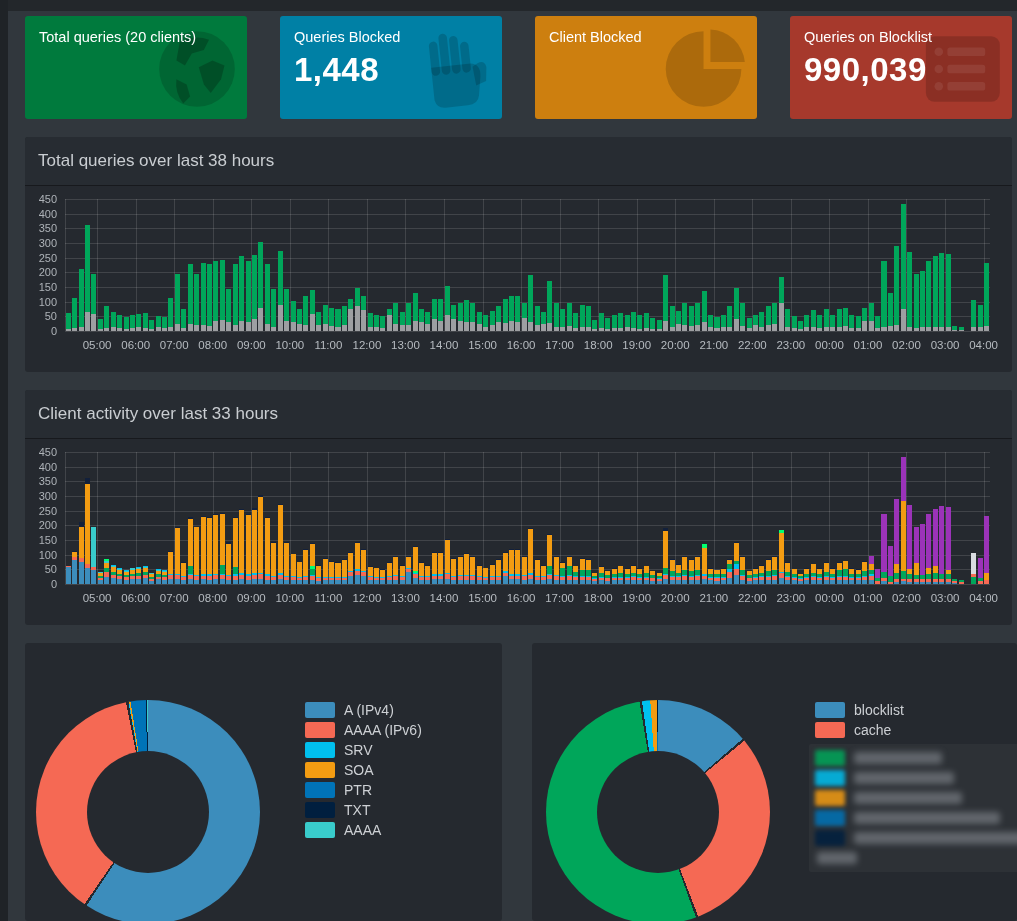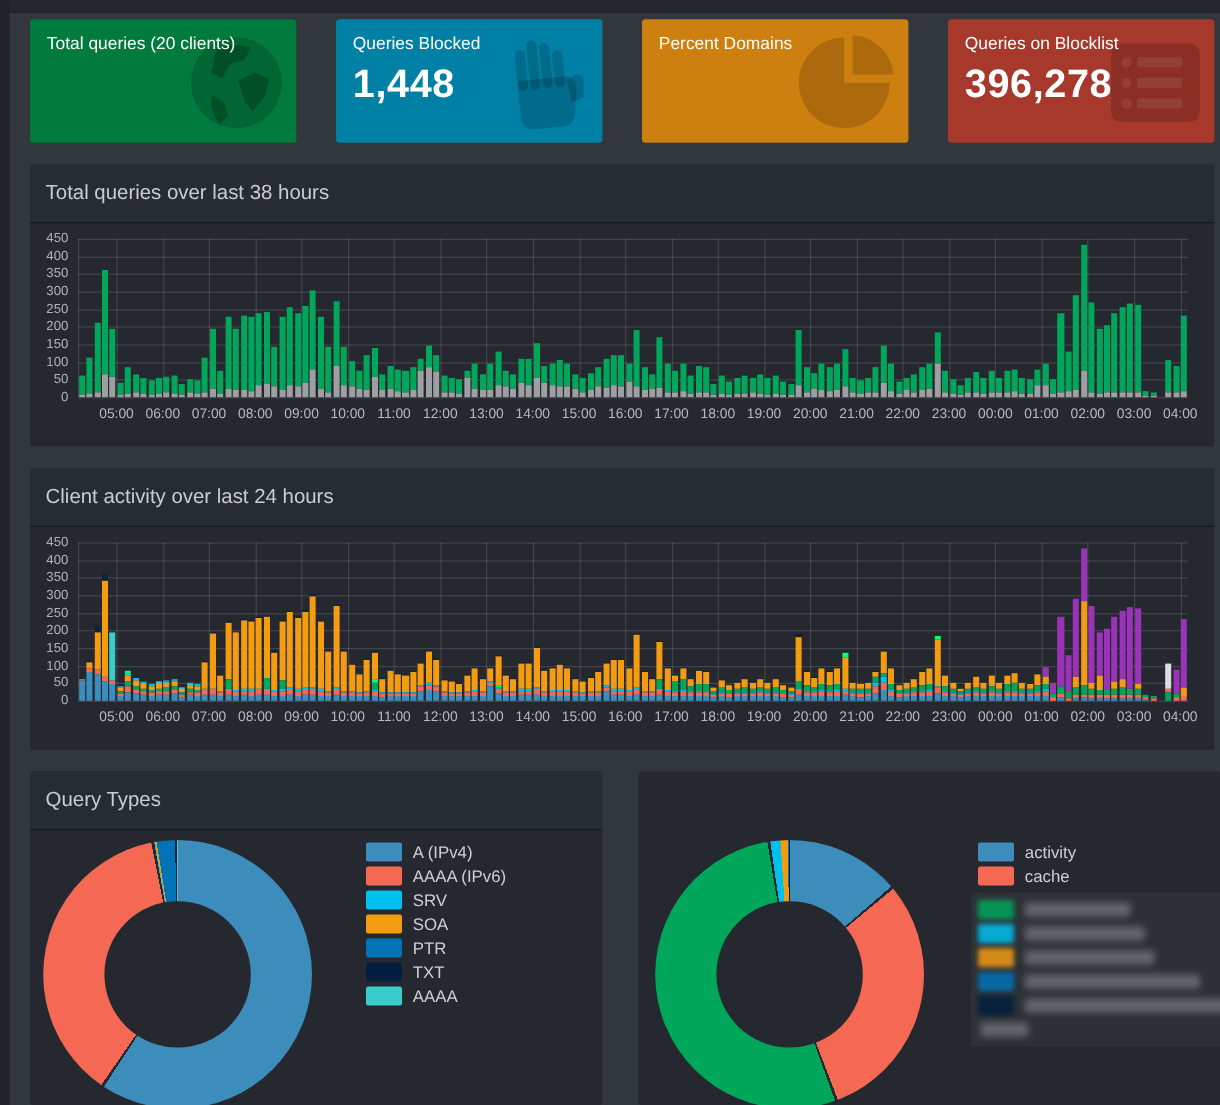--- a/index.html
+++ b/index.html
@@ -66,29 +66,29 @@
         <rect x="26" y="16" width="10" height="40" rx="5"></rect>
         <rect x="38" y="8" width="10" height="48" rx="5"></rect>
         <rect x="50" y="12" width="10" height="44" rx="5"></rect>
         <rect x="62" y="20" width="10" height="36" rx="5"></rect>
         <path d="M26 46 h46 q12 2 10 16 l-4 22 q-2 10 -14 10 h-26 q-10 0 -12 -10 z"></path>
         <path d="M74 50 q14 -10 16 2 l-2 16 -12 4 z"></path>
       </g>
     </svg>
   </div>
   <div class="card" style="left: 535px; background: rgb(205, 127, 15);">
-    <div class="card-label">Percent Domains</div>
+    <div class="card-label">Client Blocked</div>
     <svg class="card-icon" width="92" height="86" viewBox="0 0 100 100">
       <path d="M46 50 L46 6 A44 44 0 1 0 90 50 Z" fill="rgba(0,0,0,0.16)"></path>
       <path d="M54 42 L54 4 A42 42 0 0 1 94 42 Z" fill="rgba(0,0,0,0.16)"></path>
     </svg>
   </div>
   <div class="card" style="left: 790px; background: rgb(166, 57, 44);">
     <div class="card-label">Queries on Blocklist</div>
-    <div class="card-value">396,278</div>
+    <div class="card-value">990,039</div>
     <svg class="card-icon" width="92" height="86" viewBox="0 0 100 100">
       <rect x="8" y="12" width="86" height="76" rx="10" fill="rgba(0,0,0,0.16)"></rect>
       <g fill="rgba(255,255,255,0.08)">
         <circle cx="23" cy="30" r="5"></circle>
           <rect x="33" y="25" width="44" height="10" rx="3"></rect>
         <circle cx="23" cy="50" r="5"></circle>
           <rect x="33" y="45" width="44" height="10" rx="3"></rect>
         <circle cx="23" cy="70" r="5"></circle>
           <rect x="33" y="65" width="44" height="10" rx="3"></rect>
       </g>
@@ -743,21 +743,21 @@
           <div class="xtick" style="left: 82.6389%;">00:00</div>
           <div class="xtick" style="left: 86.8056%;">01:00</div>
           <div class="xtick" style="left: 90.9722%;">02:00</div>
           <div class="xtick" style="left: 95.1389%;">03:00</div>
           <div class="xtick" style="left: 99.3056%;">04:00</div>
         </div>
       </div>
   </div>
 
   <div class="panel" style="left:25px;top:390px;width:987px;height:235px;">
-    <div class="panel-header">Client activity over last 24 hours</div>
+    <div class="panel-header">Client activity over last 33 hours</div>
     <div class="chart-wrap" id="chart2">
         <div class="plot">
           <div class="grid-h" style="top: 100%;"></div>
           <div class="grid-h" style="top: 88.8889%;"></div>
           <div class="grid-h" style="top: 77.7778%;"></div>
           <div class="grid-h" style="top: 66.6667%;"></div>
           <div class="grid-h" style="top: 55.5556%;"></div>
           <div class="grid-h" style="top: 44.4444%;"></div>
           <div class="grid-h" style="top: 33.3333%;"></div>
           <div class="grid-h" style="top: 22.2222%;"></div>
@@ -1864,21 +1864,20 @@
           <div class="xtick" style="left: 82.6389%;">00:00</div>
           <div class="xtick" style="left: 86.8056%;">01:00</div>
           <div class="xtick" style="left: 90.9722%;">02:00</div>
           <div class="xtick" style="left: 95.1389%;">03:00</div>
           <div class="xtick" style="left: 99.3056%;">04:00</div>
         </div>
       </div>
   </div>
 
   <div class="panel" style="left:25px;top:643px;width:477px;height:278px;">
-    <div class="panel-header">Query Types</div>
     <div class="donut" id="donut1" style="left: 11px; top: 57px; width: 224px; height: 224px; background: conic-gradient(rgb(60, 141, 188) 0%, rgb(60, 141, 188) 59.25%, rgb(37, 41, 47) 59.25%, rgb(37, 41, 47) 59.6%, rgb(245, 105, 84) 59.6%, rgb(245, 105, 84) 96.85%, rgb(37, 41, 47) 96.85%, rgb(37, 41, 47) 97.2%, rgb(0, 192, 239) 97.2%, rgb(0, 192, 239) 97.3%, rgb(243, 156, 18) 97.3%, rgb(243, 156, 18) 97.5%, rgb(0, 115, 183) 97.5%, rgb(0, 115, 183) 99.7%, rgb(0, 31, 63) 99.7%, rgb(0, 31, 63) 99.9%, rgb(57, 204, 204) 99.9%, rgb(57, 204, 204) 100%);">
       <div class="donut-hole" style="left:51px;top:51px;width:122px;height:122px;"></div>
     </div>
     <div class="legend" id="legend1" style="left:280px;">
         <div class="legend-row">
           <div class="swatch" style="background: rgb(60, 141, 188);"></div>
           <div class="legend-label">A (IPv4)</div>
         </div>
         <div class="legend-row">
           <div class="swatch" style="background: rgb(245, 105, 84);"></div>
@@ -1907,21 +1906,21 @@
       </div>
   </div>
 
   <div class="panel" style="left:532px;top:643px;width:485px;height:278px;">
     <div class="donut" id="donut2" style="left: 14px; top: 57px; width: 224px; height: 224px; background: conic-gradient(rgb(60, 141, 188) 0%, rgb(60, 141, 188) 13.65%, rgb(37, 41, 47) 13.65%, rgb(37, 41, 47) 14%, rgb(245, 105, 84) 14%, rgb(245, 105, 84) 44.15%, rgb(37, 41, 47) 44.15%, rgb(37, 41, 47) 44.5%, rgb(0, 166, 90) 44.5%, rgb(0, 166, 90) 97.35%, rgb(37, 41, 47) 97.35%, rgb(37, 41, 47) 97.7%, rgb(0, 192, 239) 97.7%, rgb(0, 192, 239) 98.9%, rgb(243, 156, 18) 98.9%, rgb(243, 156, 18) 99.8%, rgb(0, 115, 183) 99.8%, rgb(0, 115, 183) 99.9%, rgb(0, 31, 63) 99.9%, rgb(0, 31, 63) 100%);">
       <div class="donut-hole" style="left:51px;top:51px;width:122px;height:122px;"></div>
     </div>
     <div class="legend" id="legend2" style="left:283px;">
         <div class="legend-row">
           <div class="swatch" style="background: rgb(60, 141, 188);"></div>
-          <div class="legend-label">activity</div>
+          <div class="legend-label">blocklist</div>
         </div>
         <div class="legend-row">
           <div class="swatch" style="background: rgb(245, 105, 84);"></div>
           <div class="legend-label">cache</div>
         </div>
         <div class="redacted-box">
           <div class="legend-row">
             <div class="swatch blurred" style="background: rgb(0, 166, 90);"></div>
             <div class="blur-bar" style="width: 88px;"></div>
           </div>

